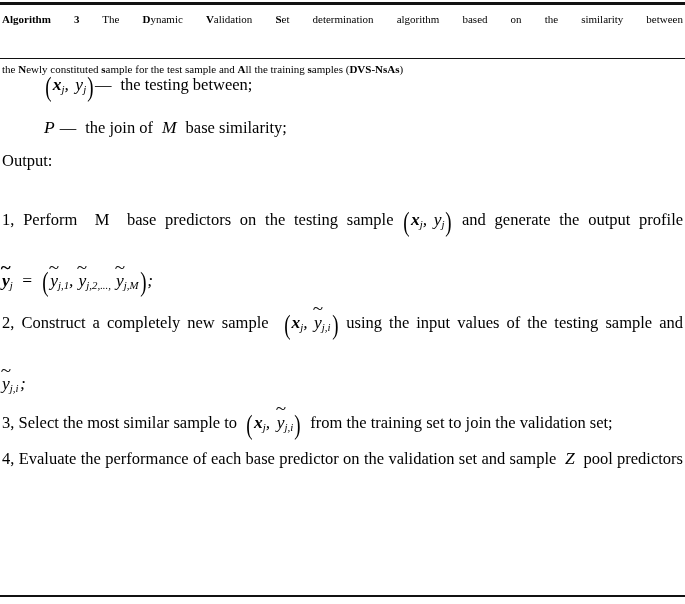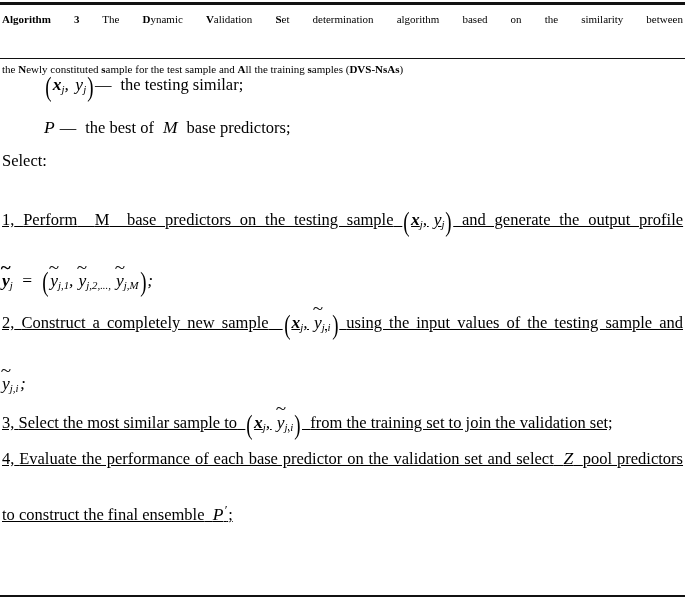--- a/index.html
+++ b/index.html
@@ -71,21 +71,20 @@
   .line {
     font-size: 16.5px;
     line-height: 1.25;
     white-space: nowrap;
   }
   .para {
     font-size: 16.5px;
     line-height: 1.3;
     text-align: justify;
     text-justify: inter-word;
-    text-decoration: underline;
   }
   .para.jfull::after {
     content: "";
     display: inline-block;
     width: 100%;
     height: 0;
   }
 
   b { font-weight: bold; }
 
@@ -165,35 +164,35 @@
     <span class="ln1"><b>Algorithm 3</b> The <b>D</b>ynamic <b>V</b>alidation <b>S</b>et determination algorithm based on the similarity between</span>
     the <b>N</b>ewly constituted <b>s</b>ample for the test sample and <b>A</b>ll the training <b>s</b>amples (<b>DVS-NsAs</b>)
   </div>
 
   <div class="body-block">
 
 
     <div class="sp12"></div>
 
     <div class="line ind">
-      <span class="math"><span class="paren">(</span><span class="mvarb">x</span><sub class="sb">j</sub>, <span class="gapS"></span><span class="mvar">y</span><sub class="sb">j</sub><span class="paren">)</span></span><span class="dash">—</span><span class="gapM"></span><span>the testing similar;</span>
+      <span class="math"><span class="paren">(</span><span class="mvarb">x</span><sub class="sb">j</sub>, <span class="gapS"></span><span class="mvar">y</span><sub class="sb">j</sub><span class="paren">)</span></span><span class="dash">—</span><span class="gapM"></span><span>the testing between;</span>
     </div>
 
     <div class="sp18"></div>
 
     <div class="line ind">
-      <span class="math">P</span><span class="gapS"></span><span class="dash">—</span><span class="gapM"></span><span>the best of</span><span class="gapM"></span><span class="math">M</span><span class="gapM"></span><span>base predictors;</span>
+      <span class="math">P</span><span class="gapS"></span><span class="dash">—</span><span class="gapM"></span><span>the join of</span><span class="gapM"></span><span class="math">M</span><span class="gapM"></span><span>base similarity;</span>
     </div>
 
     <div class="sp6"></div>
 
 
     <div class="sp6"></div>
 
-    <div class="line">Select:</div>
+    <div class="line">Output:</div>
 
     <div class="sp16"></div>
 
 
     <div class="sp20"></div>
 
     <div class="para jfull">
       <span>1,</span>&nbsp;<span>Perform</span>&nbsp;&nbsp;<span>M</span>&nbsp;&nbsp;<span>base predictors on the testing sample</span>&nbsp;<span class="math"><span class="paren">(</span><span class="mvarb">x</span><sub class="sb">j</sub>, <span class="gapS"></span><span class="mvar">y</span><sub class="sb">j</sub><span class="paren">)</span></span>&nbsp;<span>and generate the output profile</span>
     </div>
 
@@ -221,23 +220,20 @@
 
     <div class="sp16"></div>
 
     <div class="para">
       <span>3,</span>&nbsp;<span>Select the most similar sample to</span>&nbsp;&nbsp;<span class="math"><span class="paren">(</span><span class="mvarb">x</span><sub class="sb">j</sub>, <span class="gapS"></span><span class="tilde-wrap"><span class="tchar mvar">y</span><span class="tmark">~</span></span><sub class="sb">j,i</sub><span class="paren">)</span></span>&nbsp;&nbsp;<span>from the training set to join the validation set;</span>
     </div>
 
     <div class="sp10"></div>
 
     <div class="para jfull">
-      <span>4,</span>&nbsp;<span>Evaluate the performance of each base predictor on the validation set and select</span>&nbsp;&nbsp;<span class="math">Z</span>&nbsp;&nbsp;<span>pool predictors</span>
+      <span>4,</span>&nbsp;<span>Evaluate the performance of each base predictor on the validation set and sample</span>&nbsp;&nbsp;<span class="math">Z</span>&nbsp;&nbsp;<span>pool predictors</span>
     </div>
     <div class="sp12"></div>
-    <div class="para">
-      <span>to construct the final ensemble</span>&nbsp;&nbsp;<span class="math">P<span class="prime">′</span></span> <span>;</span>
-    </div>
 
     <div class="sp22"></div>
 
   </div>
 </div>
 
 </body></html>

